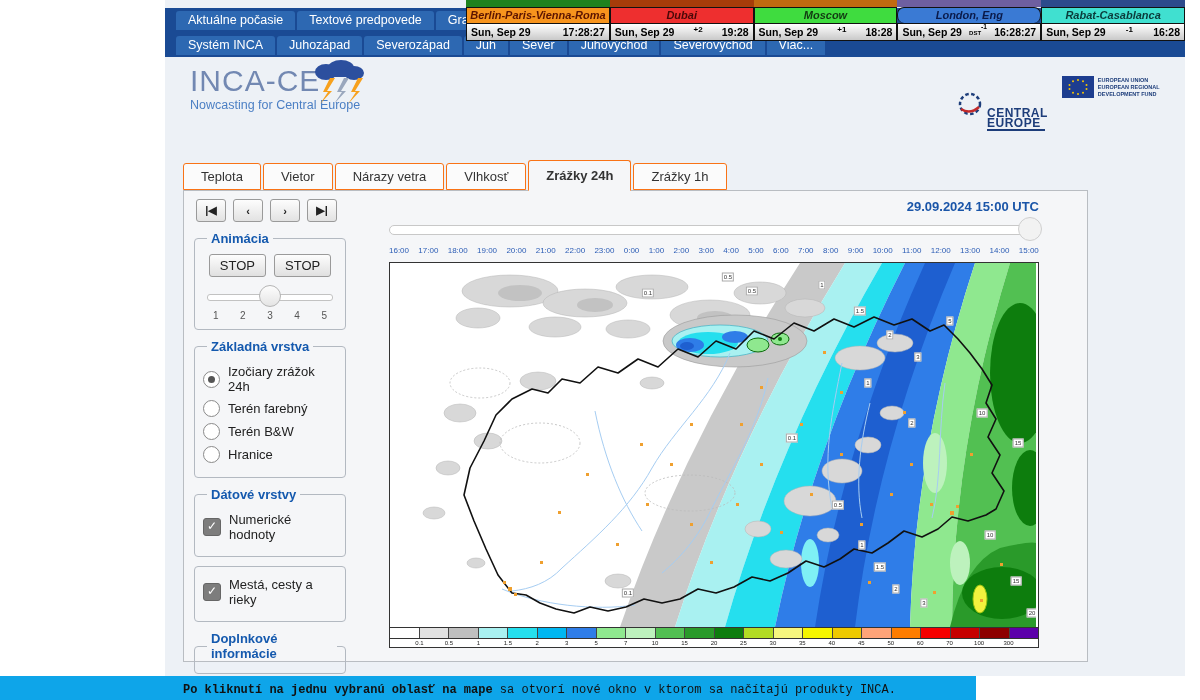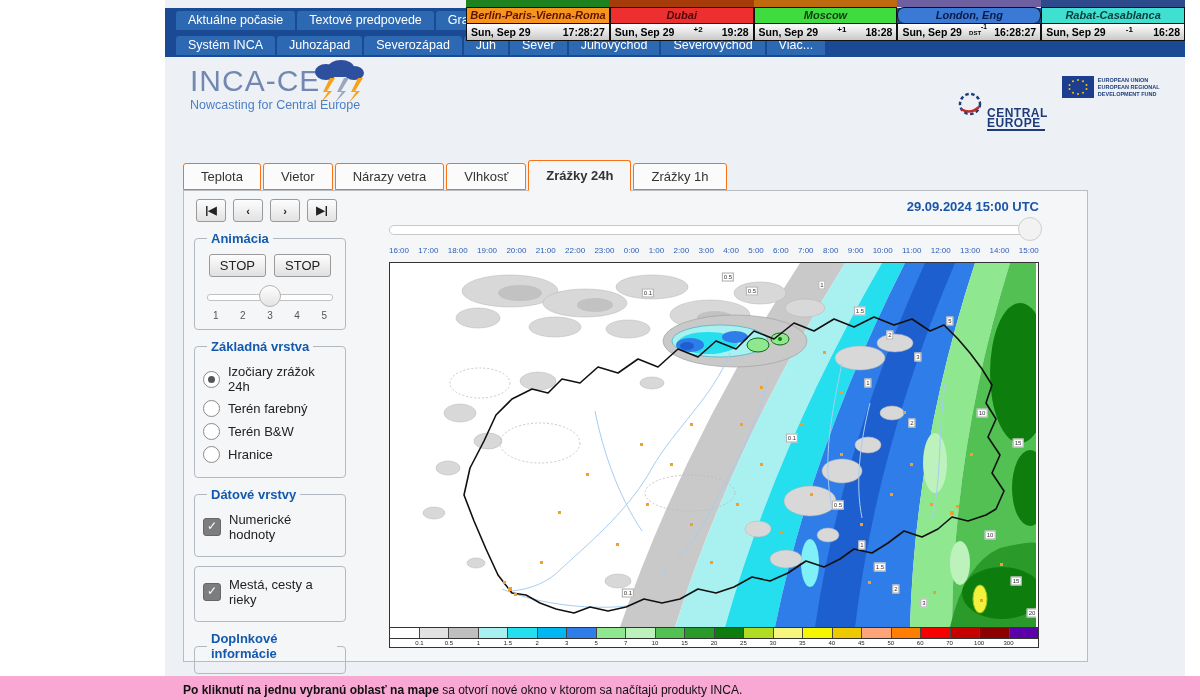--- a/index.html
+++ b/index.html
@@ -100,21 +100,21 @@
   .chip{position:absolute;transform:translate(-50%,-50%);font-size:6px;line-height:7px;background:#fff;
     border:1px solid #aaa;padding:0 1px;color:#333;}
   #scalebar{border-top:1px solid #333;}
   #scale-colors{display:flex;height:10px;border-bottom:1px solid #333;}
   .scell{flex:1;border-right:1px solid #444;}
   .scell:last-child{border-right:none;}
   #scale-labels{position:relative;height:8px;background:#fff;}
   #scale-labels span{position:absolute;top:0;transform:translateX(-50%);font-size:6px;color:#222;line-height:8px;}
 
   
-  #footer{position:absolute;left:0;top:676px;width:1200px;height:24px;background:#f9a8d4;}
+  #footer{position:absolute;left:0;top:676px;width:976px;height:24px;background:#0ea5e9;font-family:Liberation Mono, monospace;}
   #footer-text{position:absolute;left:183px;top:7px;font-size:12px;color:#111;}
 </style>
 </head>
 <body>
 
 <div id="stage">
   <div id="wrap">
 
     <div id="navbar">
       <div class="nav-row" id="nav-row1"><div class="nav-tab">Aktuálne počasie</div><div class="nav-tab">Textové predpovede</div><div class="nav-tab">Grafická predpovede</div></div>

